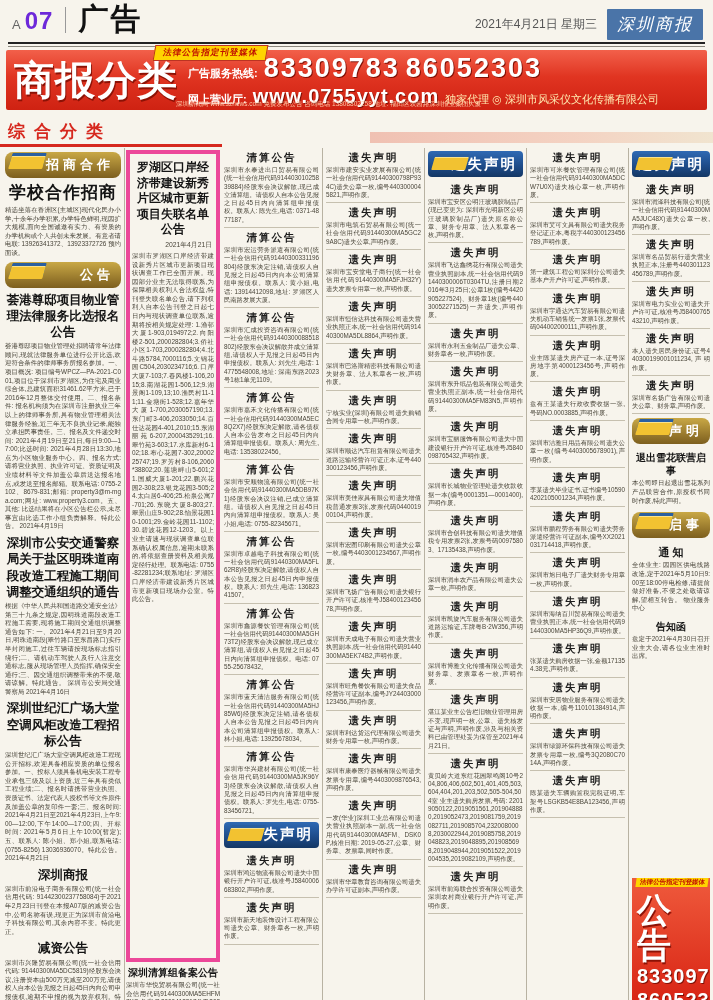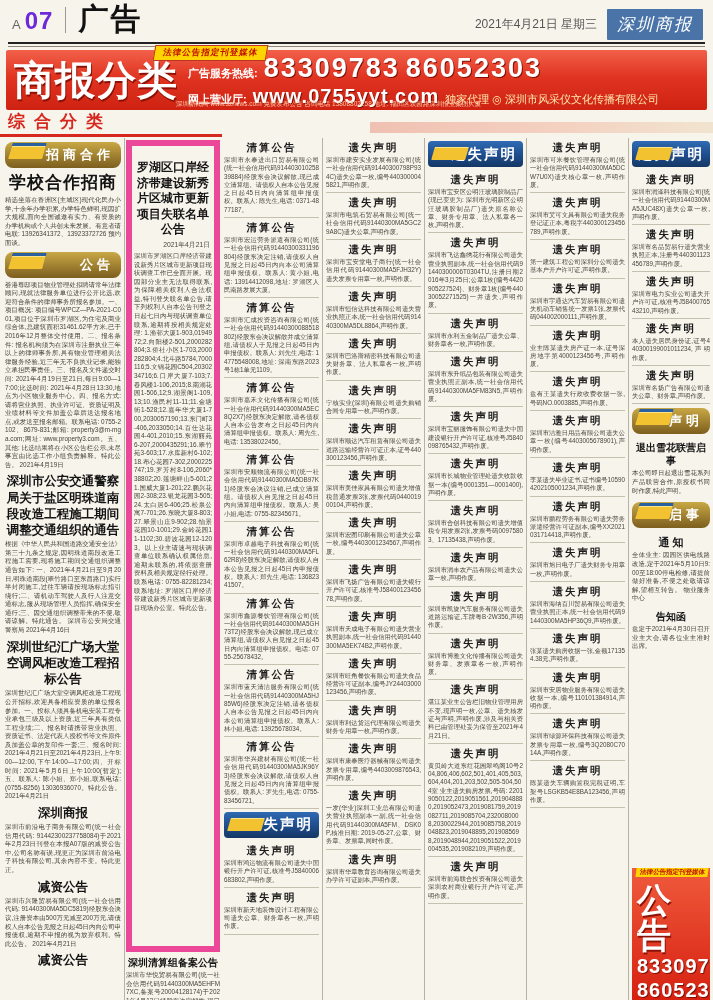--- a/index.html
+++ b/index.html
@@ -27,21 +27,21 @@
             font-family:"DejaVu Sans",sans-serif;white-space:nowrap;margin-right:10px;}
   .mh-right{flex:1;display:flex;flex-direction:column;justify-content:center;gap:1px;min-width:0;}
   .mh-row{display:flex;align-items:baseline;gap:6px;white-space:nowrap;}
   .mh-lab{font-size:11px;color:#fff;font-weight:700;}
   .mh-phone{font-size:27px;font-weight:900;color:#fff;letter-spacing:2px;text-shadow:1px 1px 0 #7e0f04;}
   .mh-url{font-size:20px;font-weight:900;color:#fff;letter-spacing:1px;text-shadow:1px 1px 0 #7e0f04;}
   .mh-agent{font-size:11px;color:#ffe9b0;}
   .mh-bottom{position:absolute;bottom:1px;left:170px;right:8px;font-size:6.5px;color:#ffc9a8;
              white-space:nowrap;overflow:hidden;}
   
-  .catstrip{display:flex;align-items:flex-end;height:25px;margin-top:2px;}
+  .catstrip{display:flex;align-items:flex-end;height:25px;margin-top:12px;}
   .cat-left{width:222px;box-sizing:border-box;border-bottom:3px solid #d6281e;font-size:17px;font-weight:900;
             color:#d6281e;letter-spacing:9px;padding:0 0 1px 8px;}
   .cat-gap{width:148px;}
   .cat-stripe{flex:1;height:11px;margin-bottom:4px;background:linear-gradient(90deg,#eeb4a4,#f3cab8 60%,#efe0c8);opacity:.8;}
   
   .content{display:flex;height:866px;margin:1px 0 0 2px;align-items:stretch;}
   .col{box-sizing:border-box;border-right:1px solid #b8b2a2;padding:0 3px;overflow:hidden;}
   .c1{width:123px;}
   .c2{width:96px;border-right:none;padding:0 1px;}
   .c3,.c4,.c5,.c6{width:102px;}
@@ -59,21 +59,21 @@
       transform:skewX(-16deg);border-radius:1px;box-shadow:0 -3px 0 #2a5fa0, inset 0 1px 0 #fae28a;}
   .badge-blue .folder{top:6px;}
   
   .art-title{font-weight:900;text-align:center;font-size:12.5px;line-height:1.3;margin:4px 1px 2px;color:#141414;}
   .art-title-lg{font-size:17px;letter-spacing:1px;}
   .art-body{font-size:6.4px;line-height:1.34;color:#474338;text-align:justify;word-break:break-all;margin-bottom:3px;}
   .notice{border-bottom:1px solid #c6c0af;padding:1px 0 3px;}
   .n-title{font-weight:900;font-size:10.5px;text-align:center;margin:2px 0 1px;color:#1b1b1b;letter-spacing:2px;font-family:Liberation Mono, monospace;}
   .n-body{font-size:6.3px;line-height:1.32;color:#4a463a;text-align:justify;word-break:break-all;}
   
-  .red-box{border:6px solid #ec4899;margin-top:2px;padding:10px 2px;height:812px;box-sizing:border-box;overflow:hidden;}
+  .red-box{border:4px solid #ec4899;margin-top:2px;padding:2px 2px;height:812px;box-sizing:border-box;overflow:hidden;}
   .red-box .art-title{font-size:12px;}
   .rb-date{font-size:6.8px;text-align:right;color:#4a463a;margin:1px 2px 2px 0;}
   
   .mini-ad{position:relative;margin-top:auto;background:linear-gradient(180deg,#ef5a3c,#d61f10);
            min-height:104px;padding:9px 5px 2px;overflow:hidden;}
   .mini-ribbon{position:absolute;top:0;left:4px;right:2px;background:#ffd400;color:#c01000;font-weight:900;
            font-size:6.5px;padding:0 4px;white-space:nowrap;overflow:hidden;transform:skewX(-8deg);}
   .mini-title{font-size:34px;font-weight:900;color:#fff;letter-spacing:4px;line-height:1.05;margin-top:6px;text-shadow:1px 2px 0 #8c1206;}
   .mini-phone{font-size:20px;font-weight:900;color:#fff;line-height:1.2;letter-spacing:1px;text-shadow:1px 1px 0 #7e0f04;white-space:nowrap;}
 </style>
@@ -126,20 +126,21 @@
       <div class="badge-gold">
         <span class="folder"></span>
         <span>招商合作</span>
       </div>
       <div class="art-title art-title-lg">学校合作招商</div>
       <div class="art-body">精选坐落在香洲区(主城区)现代化民办小学,十余年办学积累,办学特色鲜明,现因扩大规模,面向全国诚邀有实力、有资质的办学机构或个人共创未来发展。有意者请电联: 13926341372、13923372726 预约面谈。</div>
       <div class="badge-gold">
         <span class="folder"></span>
         <span>公告</span>
       </div>
+      <div class="art-title">荟港尊邸项目物业管理法律服务比选报名公告</div>
       <div class="art-body">荟港尊邸项目物业管理处拟聘请常年法律顾问,现就法律服务单位进行公开比选,欢迎符合条件的律师事务所报名参加。一、项目概况: 项目编号WPCZ—PA-2021-C001,项目位于深圳市罗湖区,为住宅及商业综合体,总建筑面积31461.62平方米,已于2016年12月整体交付使用。二、报名条件: 报名机构须为在深圳市注册执业三年以上的律师事务所,具有物业管理相关法律服务经验,近三年无不良执业记录,能独立承担民事责任。三、报名及文件递交时间: 2021年4月19日至21日,每日9:00—17:00;比选时间: 2021年4月28日13:30,地点为小区物业服务中心。四、报名方式: 请将营业执照、执业许可证、资质证明及业绩材料等文件加盖公章后送达报名地点,或发送至报名邮箱。联系电话: 0755-2102、8679-831;邮箱: property3@m-mga.com;网址: www.property3.com。五、其他: 比选结果将在小区公告栏公示,未尽事宜由比选工作小组负责解释。特此公告。 2021年4月19日</div>
       <div class="art-title">深圳市公安交通警察局关于盐区明珠道南段改造工程施工期间调整交通组织的通告</div>
       <div class="art-body">根据《中华人民共和国道路交通安全法》第三十九条之规定,因明珠道南段改造工程施工需要,现将施工期间交通组织调整通告如下: 一、2021年4月21日至9月20日,明珠道南段(翠竹路口至东昌路口)实行半封闭施工,过往车辆请按现场标志指引绕行;二、请机动车驾驶人及行人注意交通标志,服从现场管理人员指挥,确保安全通行;三、因交通组织调整带来的不便,敬请谅解。特此通告。 深圳市公安局交通警察局 2021年4月16日</div>
       <div class="art-title">深圳世纪汇广场大堂空调风柜改造工程招标公告</div>
       <div class="art-body">深圳世纪汇广场大堂空调风柜改造工程现公开招标,欢迎具备相应资质的单位报名参加。一、投标人须具备机电安装工程专业承包三级及以上资质,近三年具有类似工程业绩;二、报名时请携带营业执照、资质证书、法定代表人授权书等文件原件及加盖公章的复印件一套;三、报名时间: 2021年4月21日至2021年4月23日,上午9:00—12:00,下午14:00—17:00;四、开标时间: 2021年5月6日上午10:00(暂定);五、联系人: 陈小姐、郑小姐,联系电话: (0755-8256) 13036936070。特此公告。 2021年4月21日</div>
       <div class="art-title">深圳商报</div>
       <div class="art-body">深圳市前沿电子商务有限公司(统一社会信用代码: 91442300237758084)于2021年2月23日刊登在本报A07版的减资公告中,公司名称有误,现更正为深圳市前沿电子科技有限公司,其余内容不变。特此更正。</div>
       <div class="art-title">减资公告</div>
       <div class="art-body">深圳市兴隆贸易有限公司(统一社会信用代码: 91440300MA5DC5819)经股东会决议,注册资本由500万元减至200万元,请债权人自本公告见报之日起45日内向公司申报债权,逾期不申报的视为放弃权利。特此公告。 2021年4月21日</div>
       <div class="art-title">减资公告</div>

